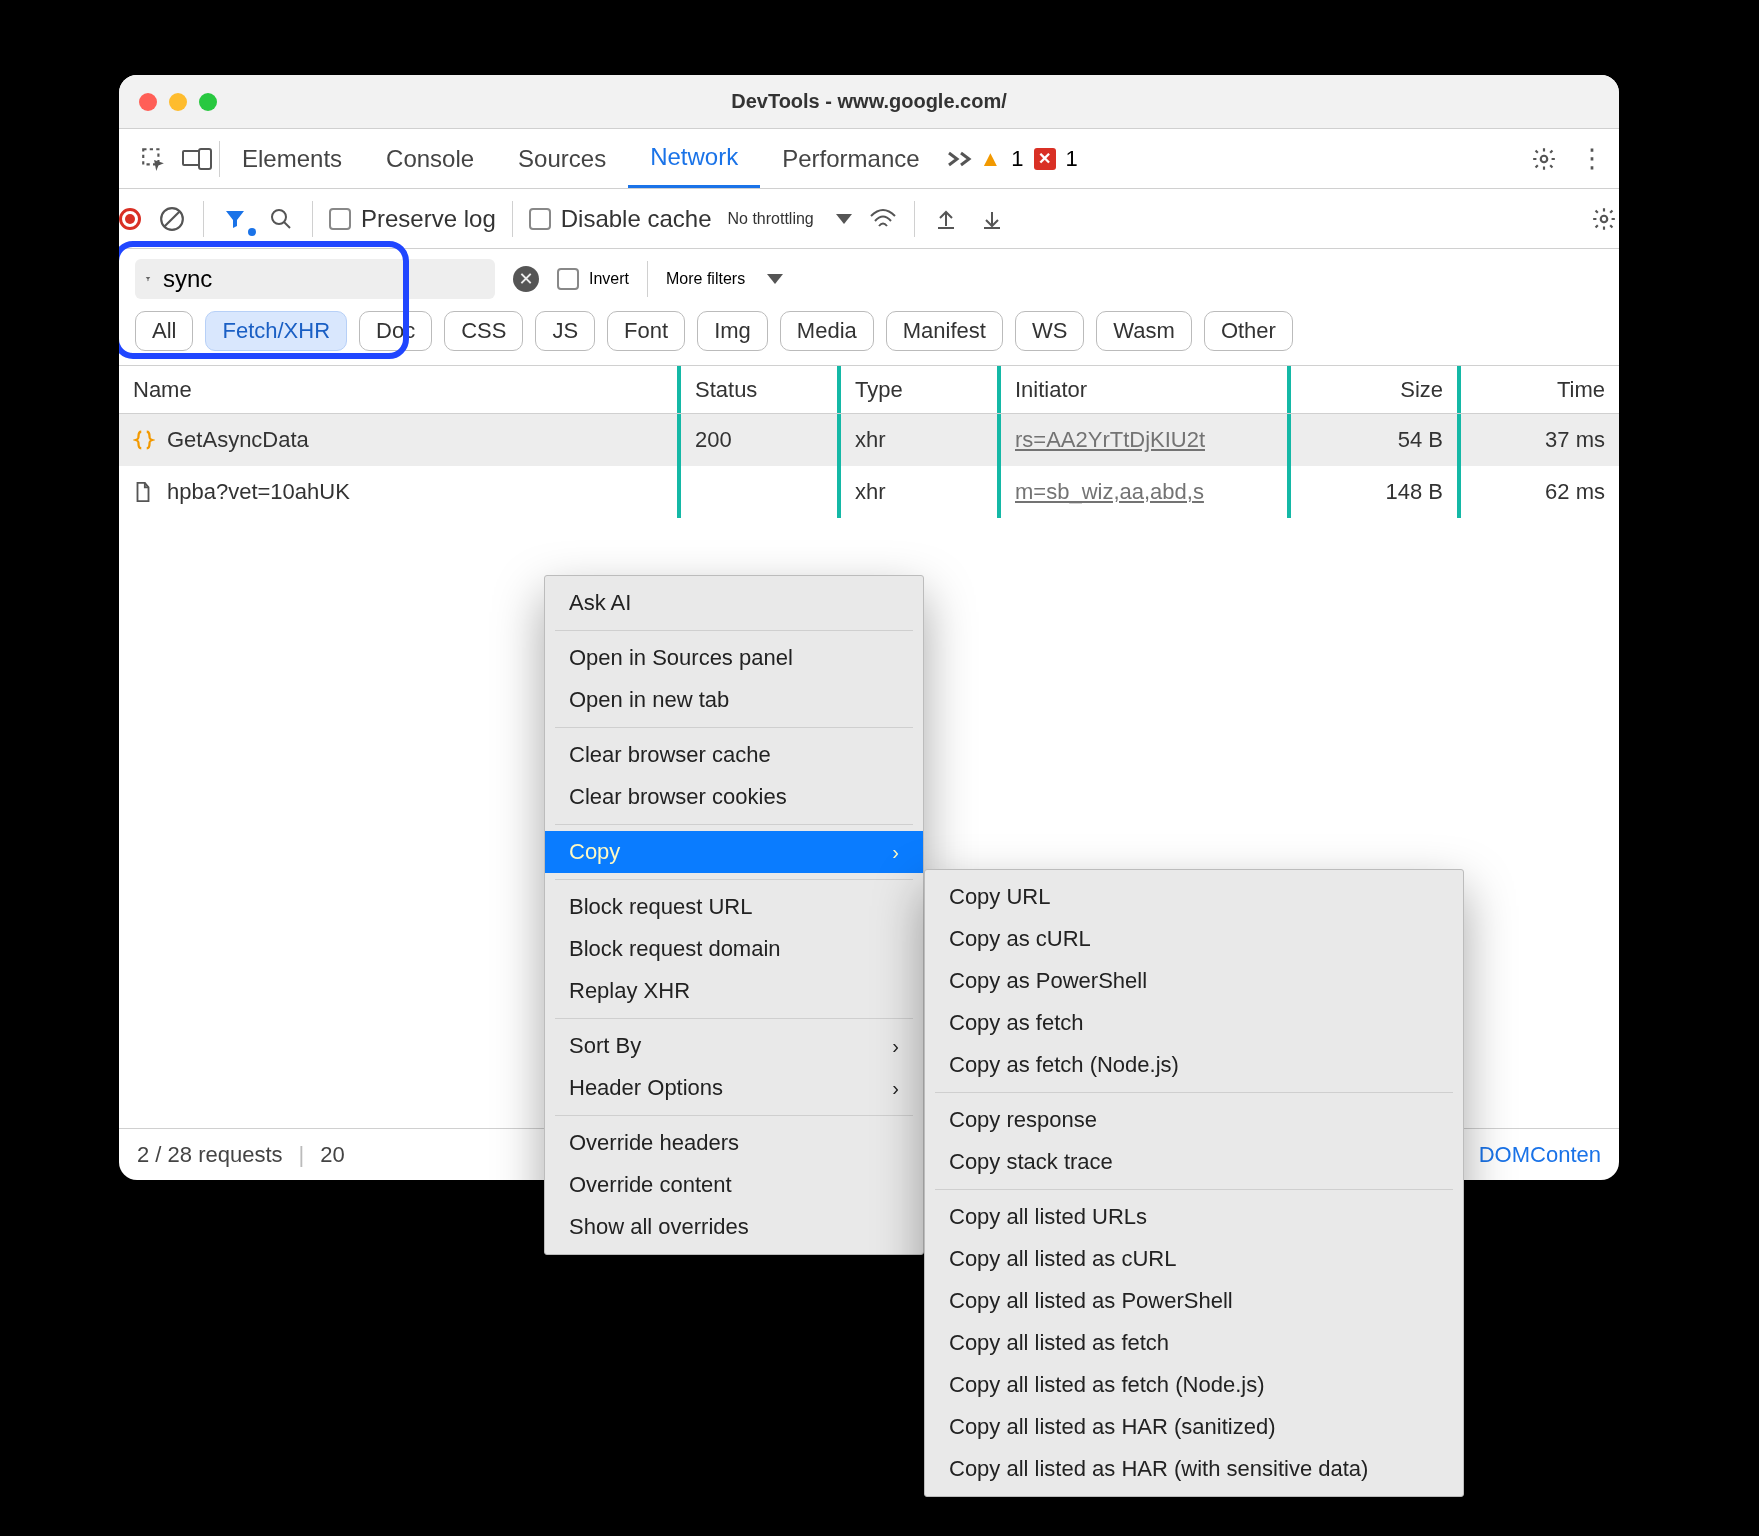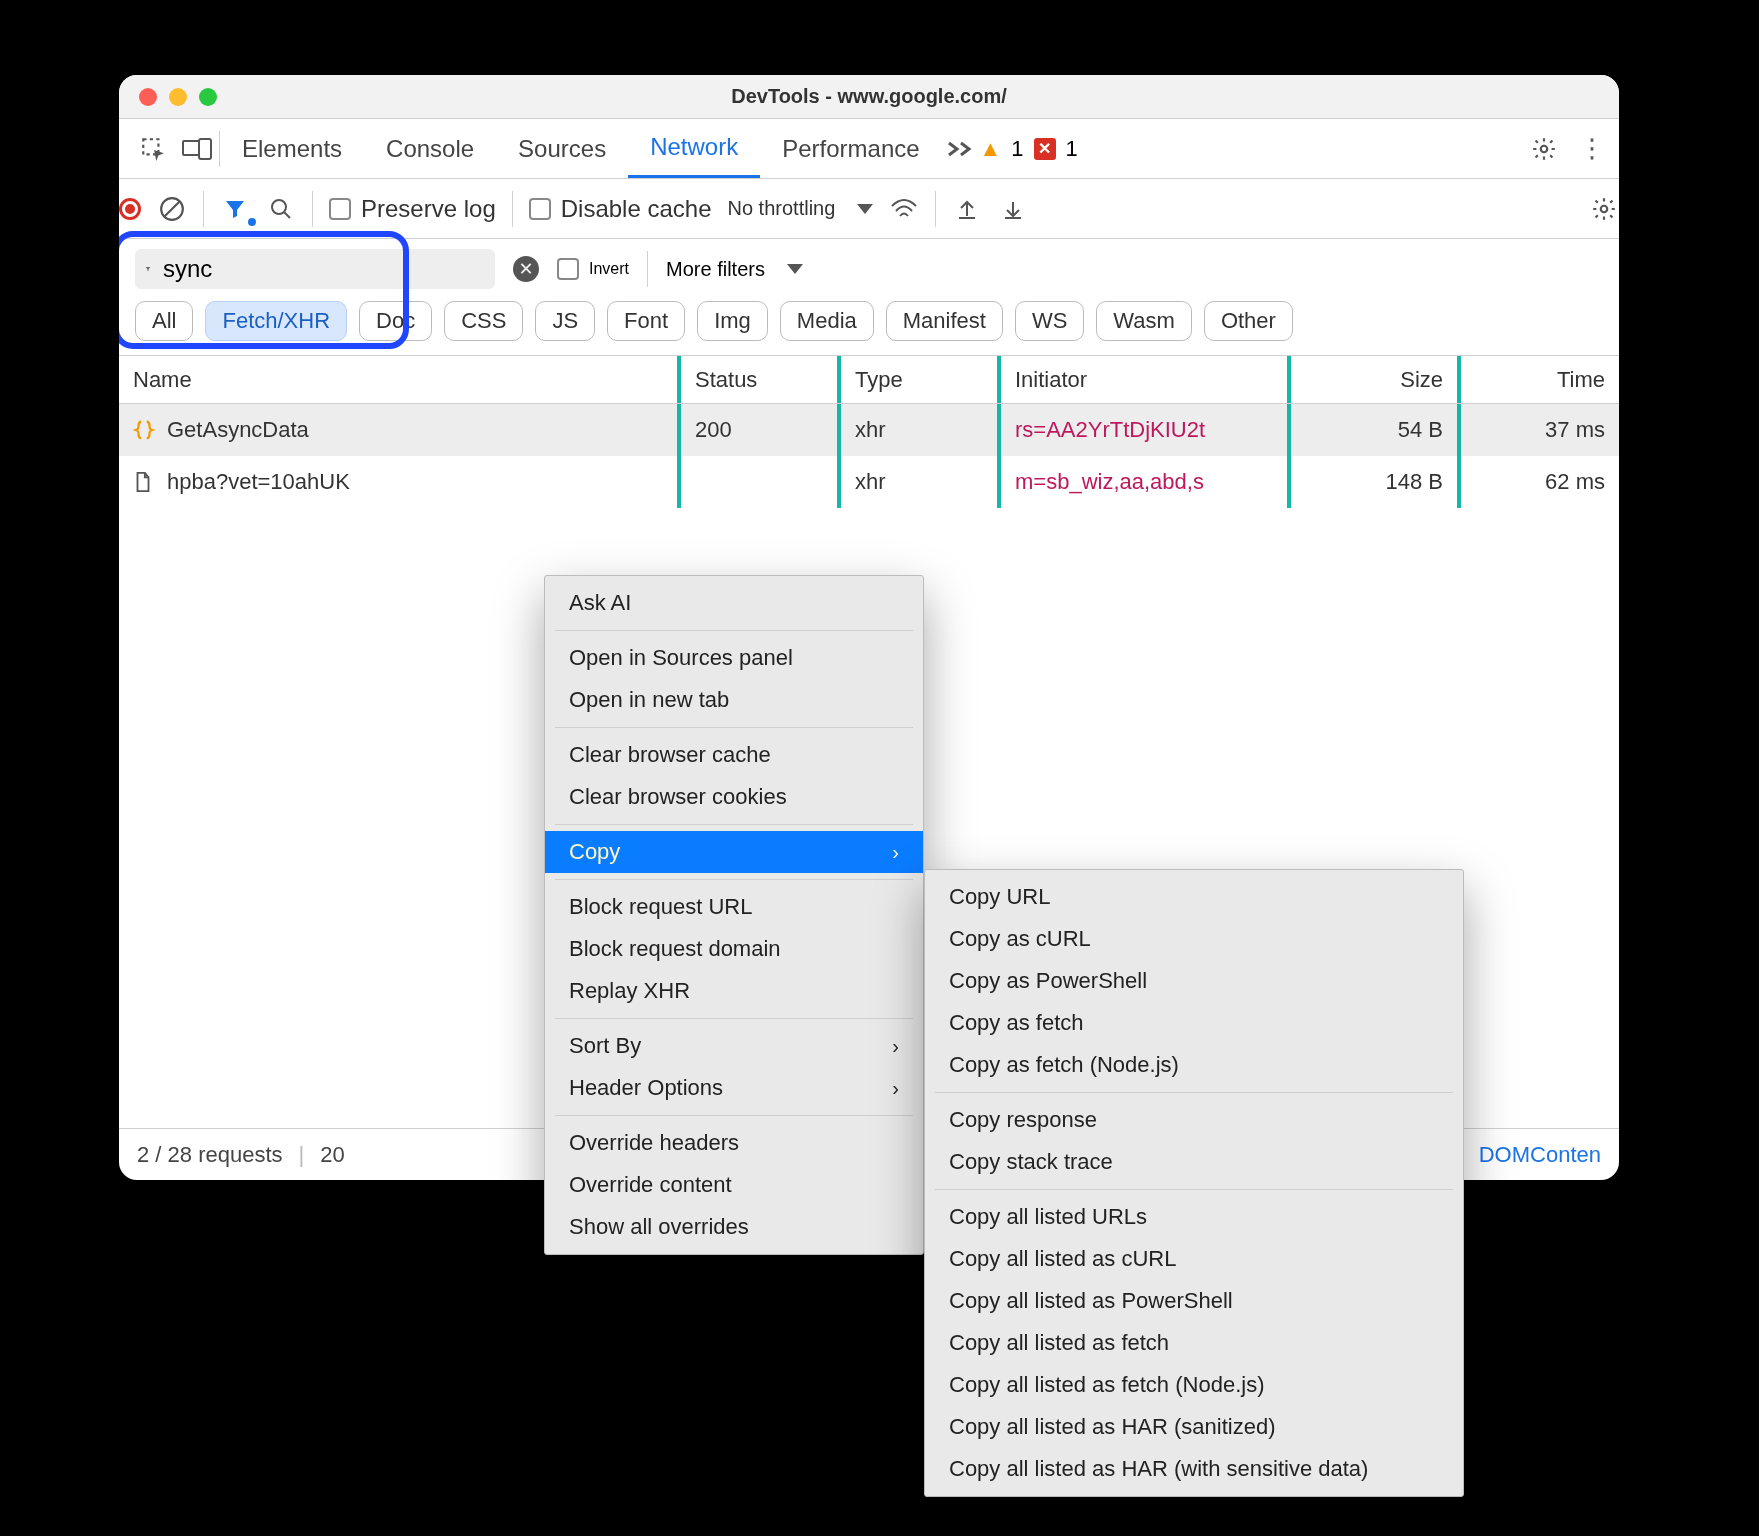--- a/index.html
+++ b/index.html
@@ -18,21 +18,21 @@
     width: 1500px;
     height: 1105px;
     background: #fff;
     border-radius: 18px;
     box-shadow: 0 30px 80px rgba(0,0,0,0.5);
     overflow: hidden;
     display: flex;
     flex-direction: column;
   }
   .titlebar {
-    height: 44px;
+    height: 54px;
     display: flex;
     align-items: center;
     border-bottom: 1px solid #d0d0d0;
     background: #f2f2f2;
     position: relative;
   }
   .traffic-lights { display: flex; gap: 12px; padding-left: 20px; }
   .light { width: 18px; height: 18px; border-radius: 50%; }
   .light.red { background: #ff5f57; }
   .light.ylw { background: #febc2e; }
@@ -61,21 +61,21 @@
     border-bottom: 1px solid #d0d0d0; font-size:24px; color:#333;
   }
   .rec-btn { width:22px; height:22px; border:3px solid #d93025; border-radius:50%; position:relative;}
   .rec-btn::after{content:"";position:absolute;left:3px;top:3px;width:10px;height:10px;background:#d93025;border-radius:50%;}
   .icon-btn { width:30px; height:30px; display:flex; align-items:center; justify-content:center; color:#555; cursor:pointer;}
   .vsep { width:1px; height:36px; background:#d0d0d0; }
   .funnel-blue { color:#1a73e8; position:relative;}
   .funnel-blue::after{content:"";position:absolute;right:-6px;bottom:-2px;width:8px;height:8px;background:#1a73e8;border-radius:50%;}
   .check-label { display:flex; align-items:center; gap:10px;}
   .fake-checkbox { width:22px; height:22px; border:2px solid #888; border-radius:4px; }
-  .select-like { display:flex; align-items:center; gap:22px; font-size:20px;}
+  .select-like { display:flex; align-items:center; gap:22px; font-size:16px;}
   .caret-down { width:0;height:0;border-left:8px solid transparent;border-right:8px solid transparent;border-top:10px solid #555;}
   .toolbar-right { margin-left:auto; display:flex; align-items:center; gap:20px;}
   .filterbar {
     padding: 10px 16px 14px 16px; border-bottom:1px solid #d0d0d0;
     display:flex; flex-direction:column; gap:12px;
   }
   .filterrow1 { display:flex; align-items:center; gap:18px; }
   .search-box {
     display:flex; align-items:center; gap:12px; background:#eee; border-radius:6px;
     padding: 6px 10px; width:360px;
@@ -99,21 +99,21 @@
   .col-name { width:562px;}
   .col-status { width:160px;}
   .col-type { width:160px;}
   .col-init { width:290px;}
   .col-size { width:170px; justify-content:flex-end;}
   .col-time { flex:1; justify-content:flex-end; border-right:none !important;}
   .trow {
     display:flex; height:52px; font-size:22px; color:#333;
   }
   .trow.sel { background:#ededed; }
-  .link-ish { color:#be185d; white-space:nowrap; overflow:hidden; text-overflow:clip; max-width:100%;}
+  .link-ish { text-decoration: underline; color:#737373; white-space:nowrap; overflow:hidden; text-overflow:clip; max-width:100%;}
   .row-icon { width:22px; height:22px; margin-right:12px; flex-shrink:0; }
   .curly { color:#f29900; }
   .statusbar {
     height:52px; border-top:1px solid #d0d0d0; display:flex; align-items:center; padding:0 18px; gap:10px; font-size:22px; color:#444;
   }
   .statusbar .sep { color:#bbb; padding:0 6px;}
   .dom-link { margin-left:auto; color:#1a73e8;}
   
   .menu {
     position:absolute; background:#e9e9e9; border:1px solid #bcbcbc; border-radius:3px;

